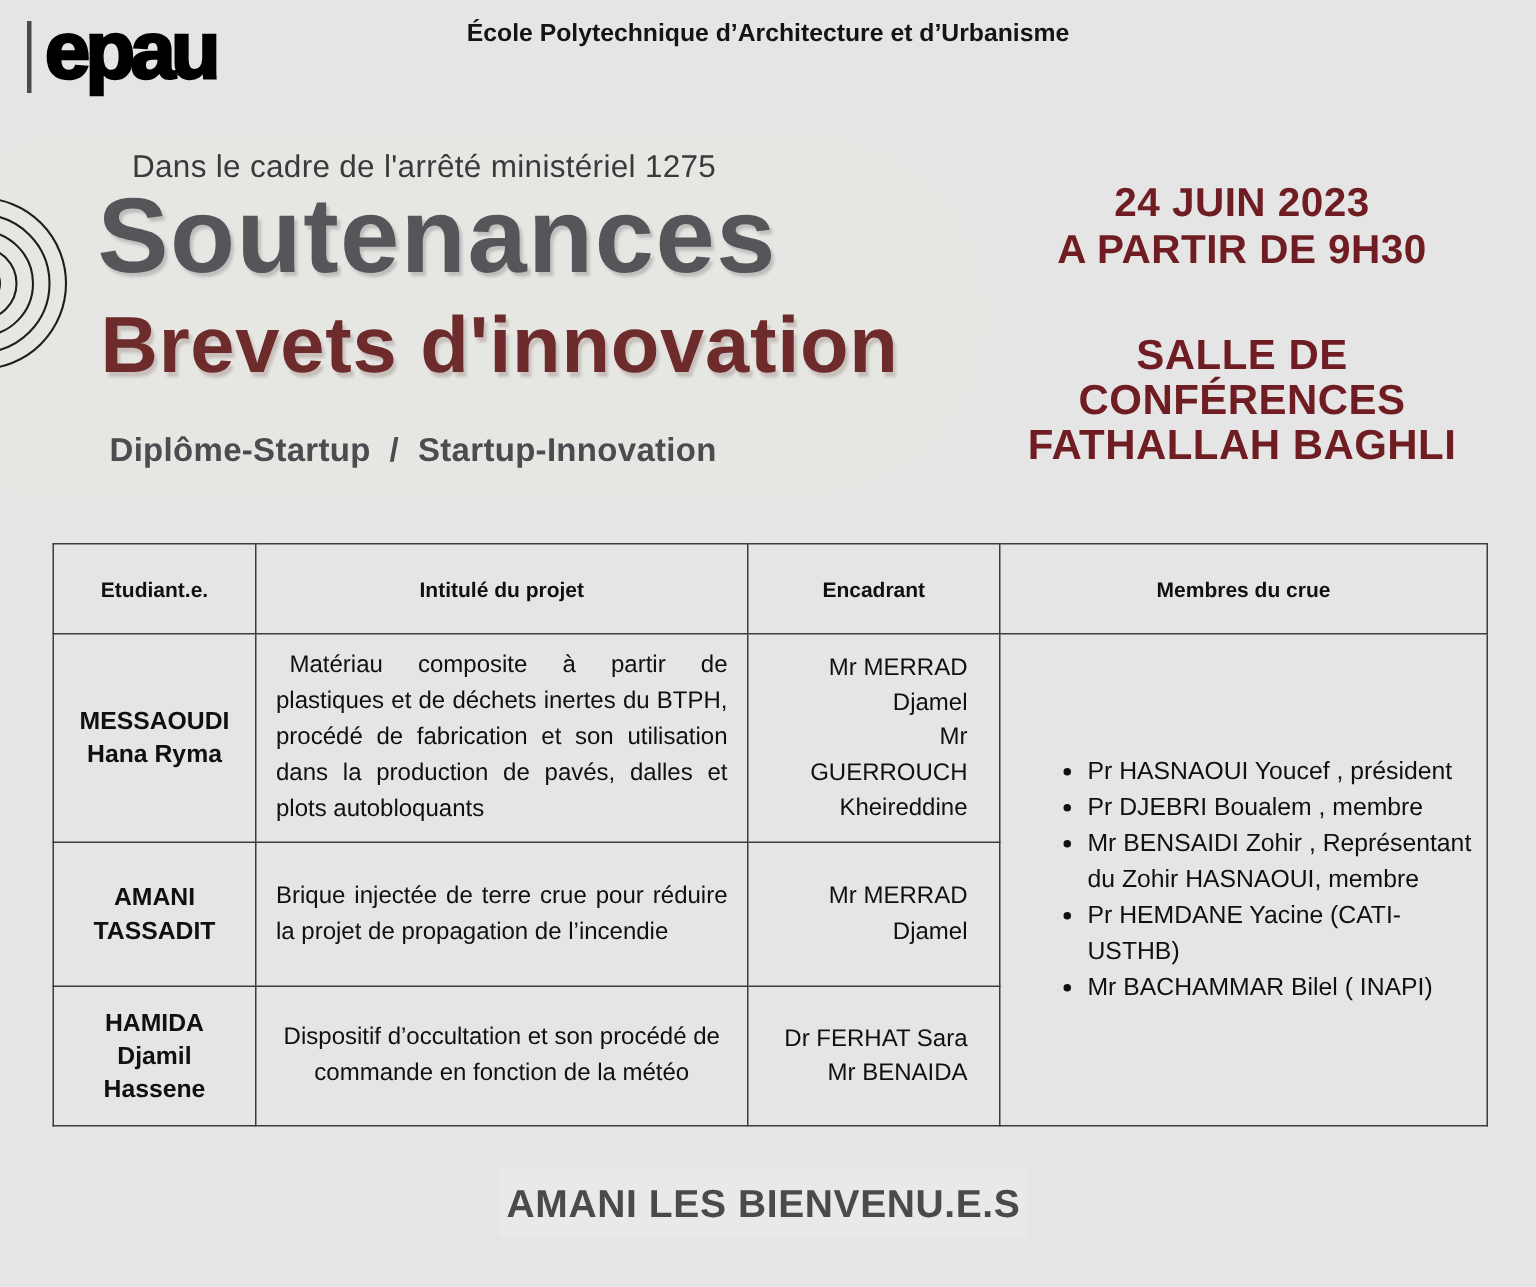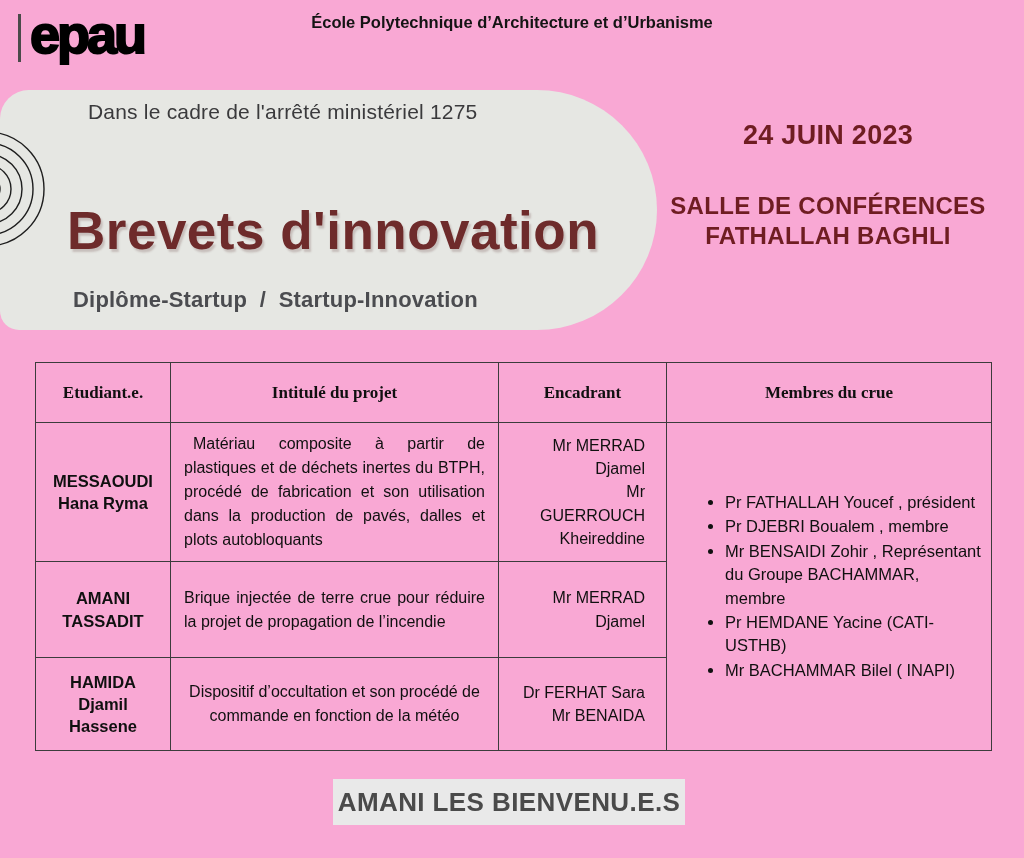--- a/index.html
+++ b/index.html
@@ -3,21 +3,21 @@
 <meta charset="utf-8">
 <style>
   * { margin: 0; padding: 0; box-sizing: border-box; }
   html, body { background: #ffffff; }
   body {
     width: 1024px; height: 858px;
     position: relative;
     font-family: "Liberation Sans", sans-serif;
     overflow: hidden;
   }
-  .page { position: absolute; inset: 0; background: #f9a8d4; }
+  .page { position: absolute; inset: 0; background: #e5e5e5; }
 
   
   .logo {
     position: absolute; left: 18px; top: 12px;
     display: flex; align-items: flex-start;
   }
   .logo-bar { width: 3px; height: 48px; background: #4a4a4a; margin-top: 2px; }
   .logo-text {
     font-size: 54px; font-weight: 700; color: #000;
     letter-spacing: -3px; line-height: 44px; margin-left: 9px;
@@ -60,30 +60,30 @@
     white-space: pre; letter-spacing: 0.2px;
   }
 
   
   .event-info {
     position: absolute; left: 645px; top: 120px; width: 366px;
     text-align: center; font-weight: 700;
   }
   .event-date { font-size: 27px; line-height: 31px; letter-spacing: 0.3px; }
   .event-gap { height: 40px; }
-  .event-venue { font-size: 24px; line-height: 30px; letter-spacing: 0.3px; }
+  .event-venue { font-size: 28px; line-height: 30px; letter-spacing: 0.3px; }
 
   
   table.jury-table {
     position: absolute; left: 35px; top: 362px;
     width: 956px; border-collapse: collapse; table-layout: fixed;
     color: #101010;
   }
   .jury-table td, .jury-table th { border: 1.5px solid #3c3c3c; vertical-align: middle; }
-  .jury-table th { font-size: 17px; font-weight: 700; text-align: center; height: 60px; font-family: Liberation Serif, serif; }
+  .jury-table th { font-size: 14px; font-weight: 700; text-align: center; height: 60px; }
   .col-student  { width: 135px; }
   .col-project  { width: 328px; }
   .col-encadrant{ width: 168px; }
   .col-jury     { width: 325px; }
   .row-1 { height: 139px; }
   .row-2 { height: 96px; }
   .row-3 { height: 93px; }
   td.cell-student {
     font-size: 16.5px; font-weight: 700; text-align: center;
     white-space: pre-line; line-height: 1.35; padding: 0 4px;
@@ -127,25 +127,27 @@
   <svg class="circles-svg" width="48" height="128" viewBox="0 0 48 128">
     <g fill="none" stroke="#1e1e1e" stroke-width="1.4">
       <circle cx="-13" cy="62" r="13"></circle>
       <circle cx="-13" cy="62" r="24"></circle>
       <circle cx="-13" cy="62" r="35"></circle>
       <circle cx="-13" cy="62" r="46"></circle>
       <circle cx="-13" cy="62" r="57"></circle>
     </g>
   </svg>
   <div class="hero-kicker">Dans le cadre de l'arrêté ministériel 1275</div>
+  <div class="hero-title">Soutenances</div>
   <div class="hero-subtitle">Brevets d'innovation</div>
   <div class="hero-tagline">Diplôme-Startup  /  Startup-Innovation</div>
 
   <div class="event-info" style="color:#6f1d22;">
     <div class="event-date">24 JUIN 2023</div>
+    <div class="event-date">A PARTIR DE 9H30</div>
     <div class="event-gap"></div>
     <div class="event-venue">SALLE DE CONFÉRENCES</div>
     <div class="event-venue">FATHALLAH BAGHLI</div>
   </div>
 
   <table class="jury-table">
     <colgroup>
       <col class="col-student">
         <col class="col-project">
         <col class="col-encadrant">
@@ -163,23 +165,23 @@
       <tr class="row-1">
         <td class="cell-student">MESSAOUDI
 Hana Ryma</td>
         <td class="cell-project indent-first">Matériau composite à partir de plastiques et de déchets inertes du BTPH, procédé de fabrication et son utilisation dans la production de pavés, dalles et plots autobloquants</td>
         <td class="cell-encadrant">Mr MERRAD
 Djamel
 Mr GUERROUCH
 Kheireddine</td>
         <td class="cell-jury" rowspan="3">
           <ul class="jury-list">
-            <li>Pr FATHALLAH Youcef , président</li>
+            <li>Pr HASNAOUI Youcef , président</li>
             <li>Pr DJEBRI Boualem , membre</li>
-            <li>Mr BENSAIDI Zohir , Représentant du Groupe BACHAMMAR, membre</li>
+            <li>Mr BENSAIDI Zohir , Représentant du Zohir HASNAOUI, membre</li>
             <li>Pr HEMDANE Yacine (CATI-USTHB)</li>
             <li>Mr BACHAMMAR Bilel ( INAPI)</li>
           </ul>
         </td>
       </tr>
       <tr class="row-2">
         <td class="cell-student">AMANI
 TASSADIT</td>
         <td class="cell-project">Brique injectée de terre crue pour réduire la projet de propagation de l’incendie</td>
         <td class="cell-encadrant">Mr MERRAD

